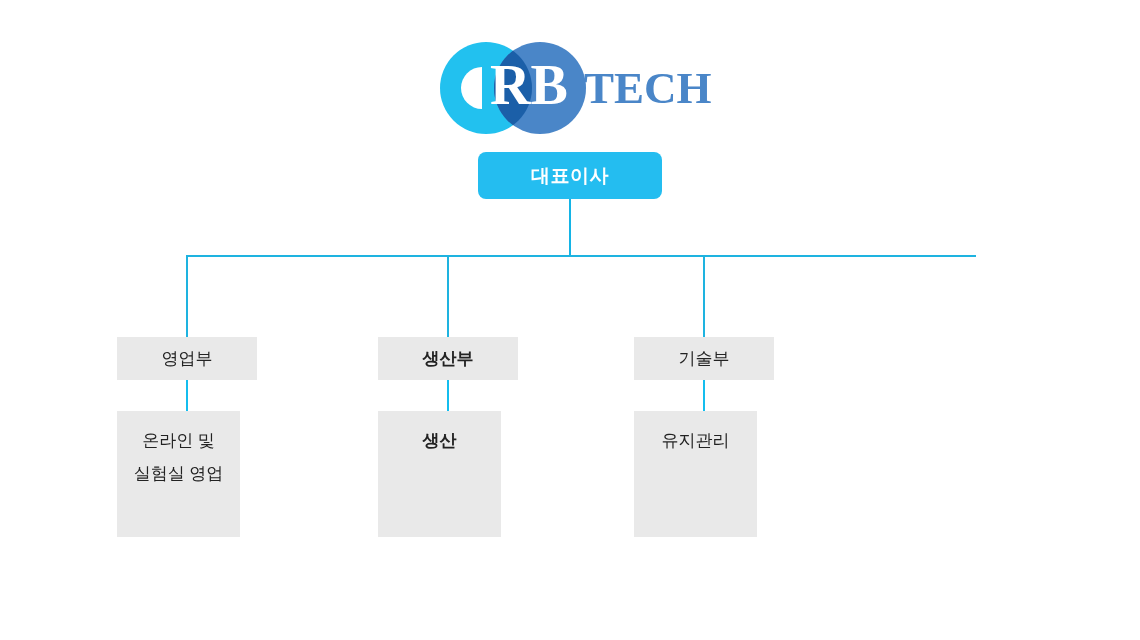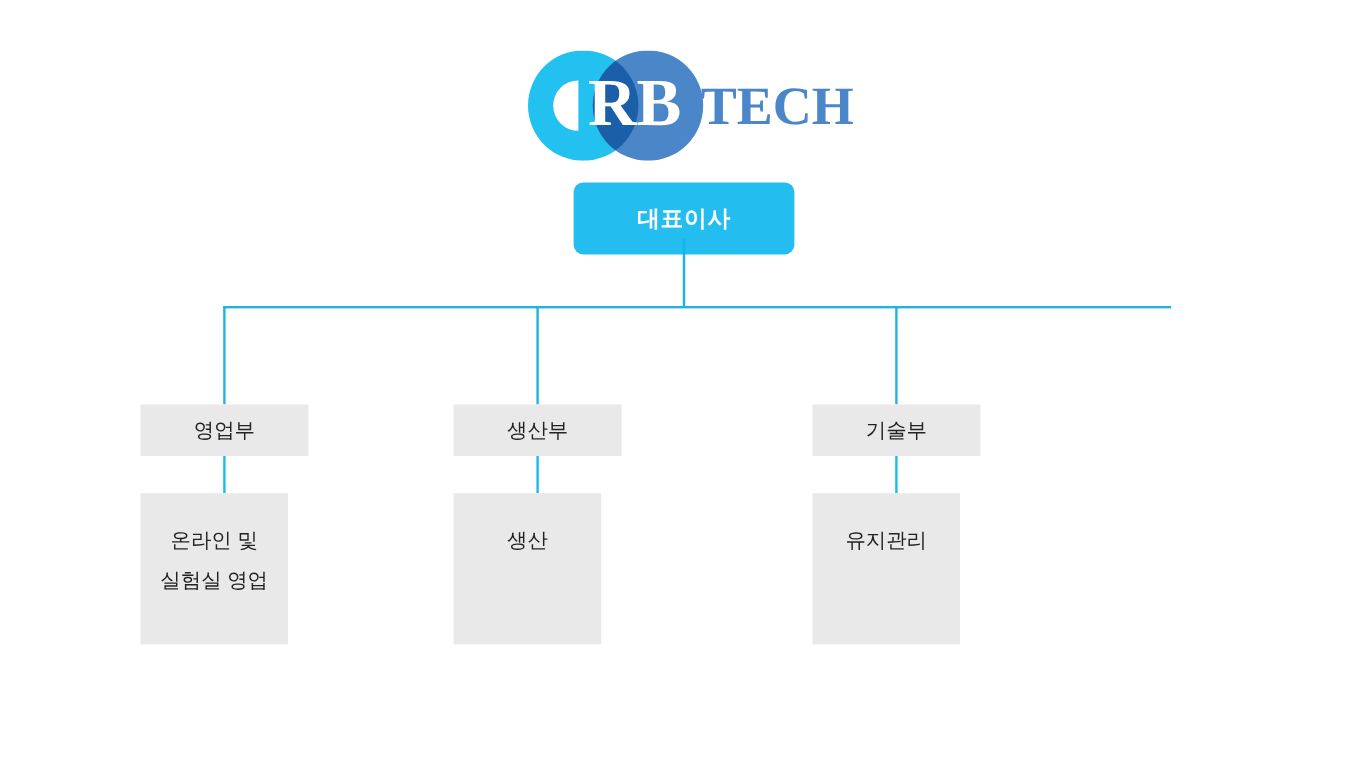--- a/index.html
+++ b/index.html
@@ -56,21 +56,21 @@
     font-size: 45px;
     fill: #4a86c8;
   }
 
   
   .ceo-box {
     position: absolute;
     left: 478px;
     top: 152px;
     width: 184px;
-    height: 60px;
+    height: 47px;
     background: #24bdf0;
     border-radius: 8px;
     color: #ffffff;
     font-size: 19px;
     font-weight: bold;
     display: flex;
     align-items: center;
     justify-content: center;
     letter-spacing: 0.5px;
     box-sizing: border-box;
@@ -131,33 +131,33 @@
     background: #14bdee;
   }
   .dept-body {
     position: absolute;
     left: 0;
     top: 74px;
     width: 123px;
     height: 126px;
     background: #e9e9e9;
     box-sizing: border-box;
-    padding-top: 23px;
+    padding-top: 13px;
     text-align: center;
   }
   .dept-body-line {
     font-size: 17px;
     color: #222222;
     line-height: 33px;
     white-space: nowrap;
   }
 
   .dept-sales { left: 117px; }
-  .dept-production { left: 378px; }
-  .dept-technical { left: 677px; }
+  .dept-production { left: 378px; font-weight: bold; }
+  .dept-technical { left: 634px; }
   .dept-management { left: 905px; }
 </style>
 </head>
 <body>
 
 <div class="org-chart">
 
   <div class="logo">
     <svg class="logo-mark" viewBox="0 0 160 92">
       <defs>

